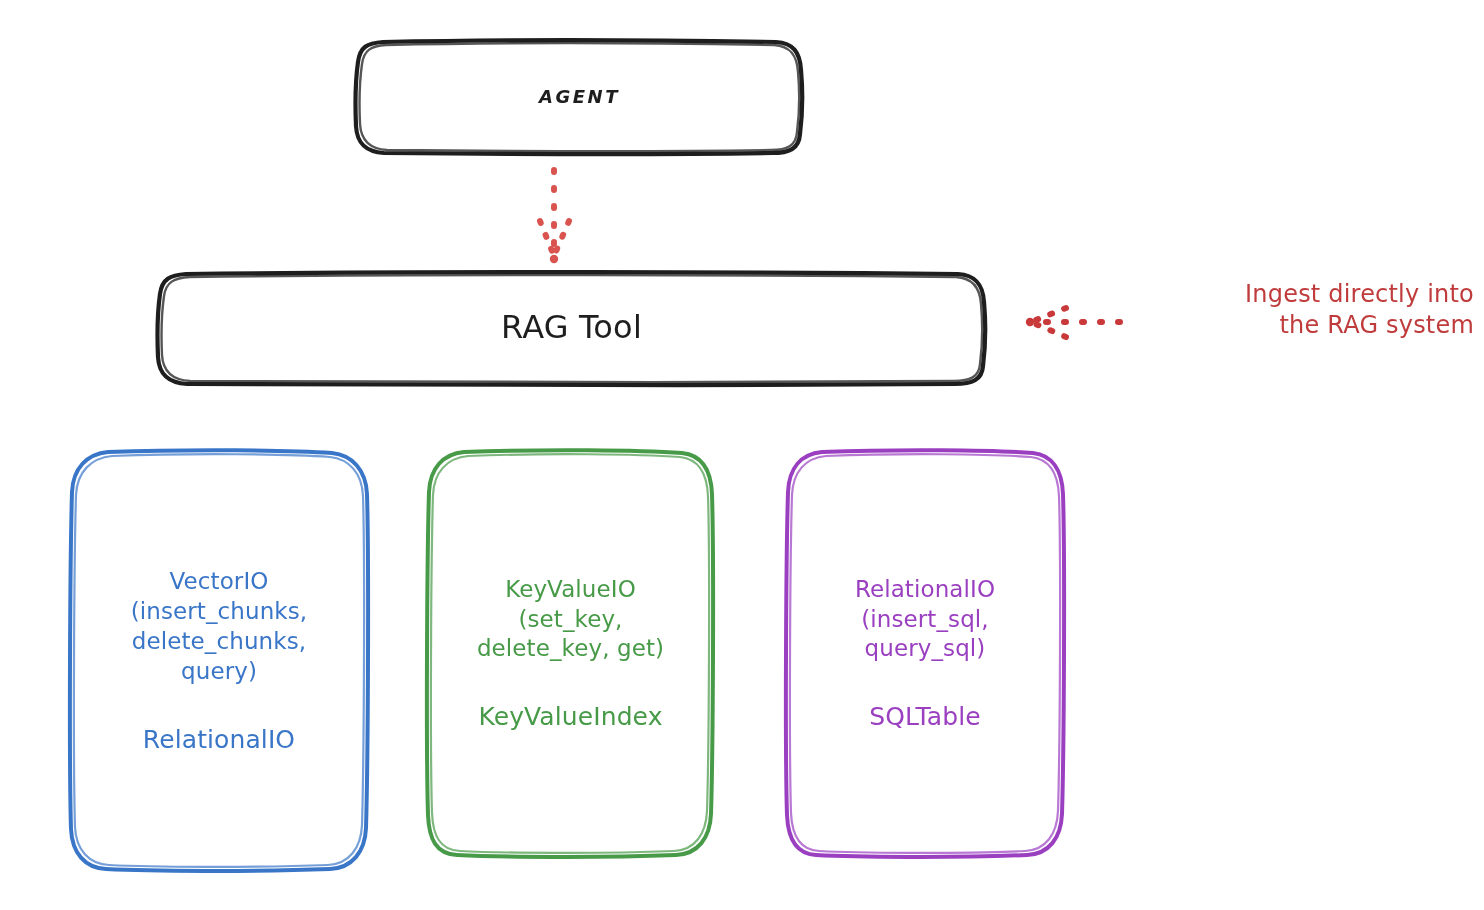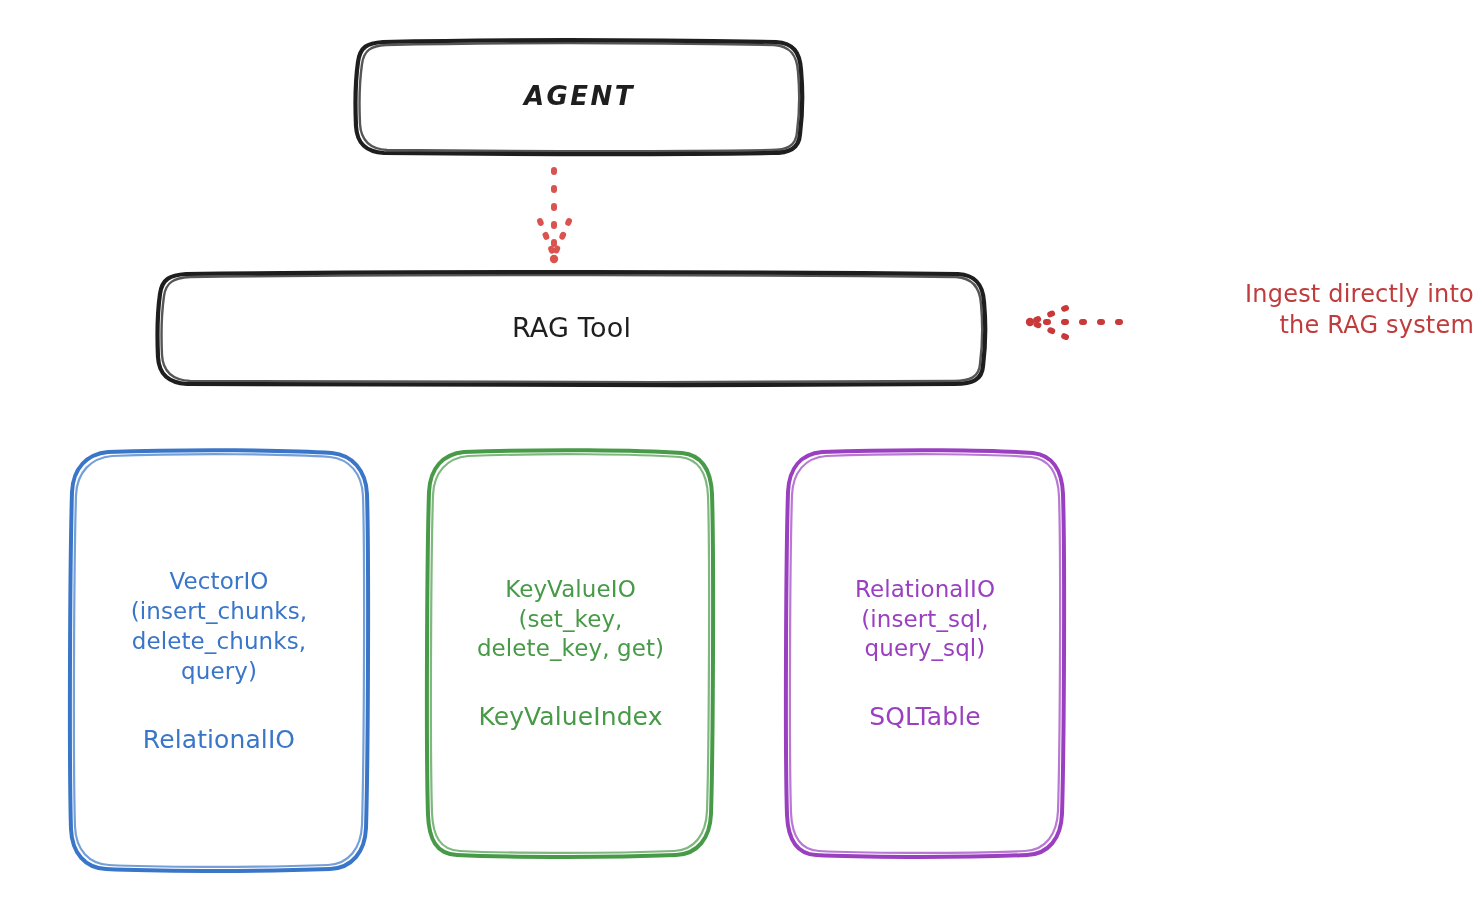--- a/index.html
+++ b/index.html
@@ -35,28 +35,28 @@
 
   
   #agent-box {
     left: 356px; top: 40px; width: 447px; height: 113px;
   }
   #rag-box {
     left: 157px; top: 272px; width: 829px; height: 112px;
   }
   .black-box .node-label {
     color: #1e1e1e;
-    font-size: 27px;
+    font-size: 32px;
     font-family: "DejaVu Sans", sans-serif;
   }
   #agent-box .node-label {
     font-style: italic;
     font-weight: 600;
     letter-spacing: 2.5px;
-    font-size: 26px;
+    font-size: 18px;
   }
 
   
   #vector-box { left: 70px;  top: 450px; width: 298px; height: 421px; }
   #kv-box     { left: 428px; top: 450px; width: 285px; height: 406px; }
   #rel-box    { left: 787px; top: 450px; width: 276px; height: 406px; }
 
   .col-label-main {
     font-size: 23px;
     line-height: 1.30;

